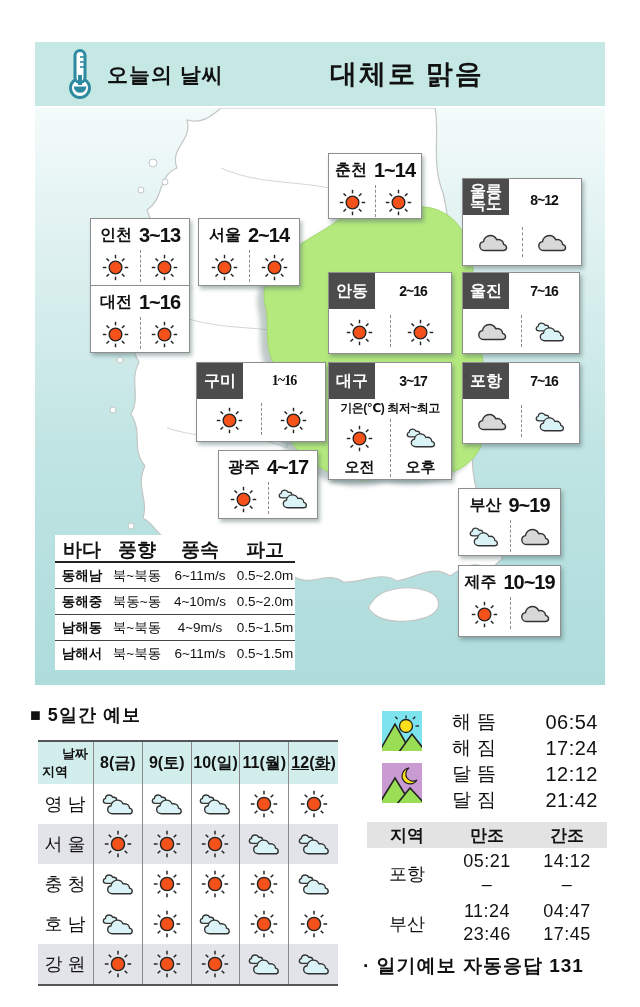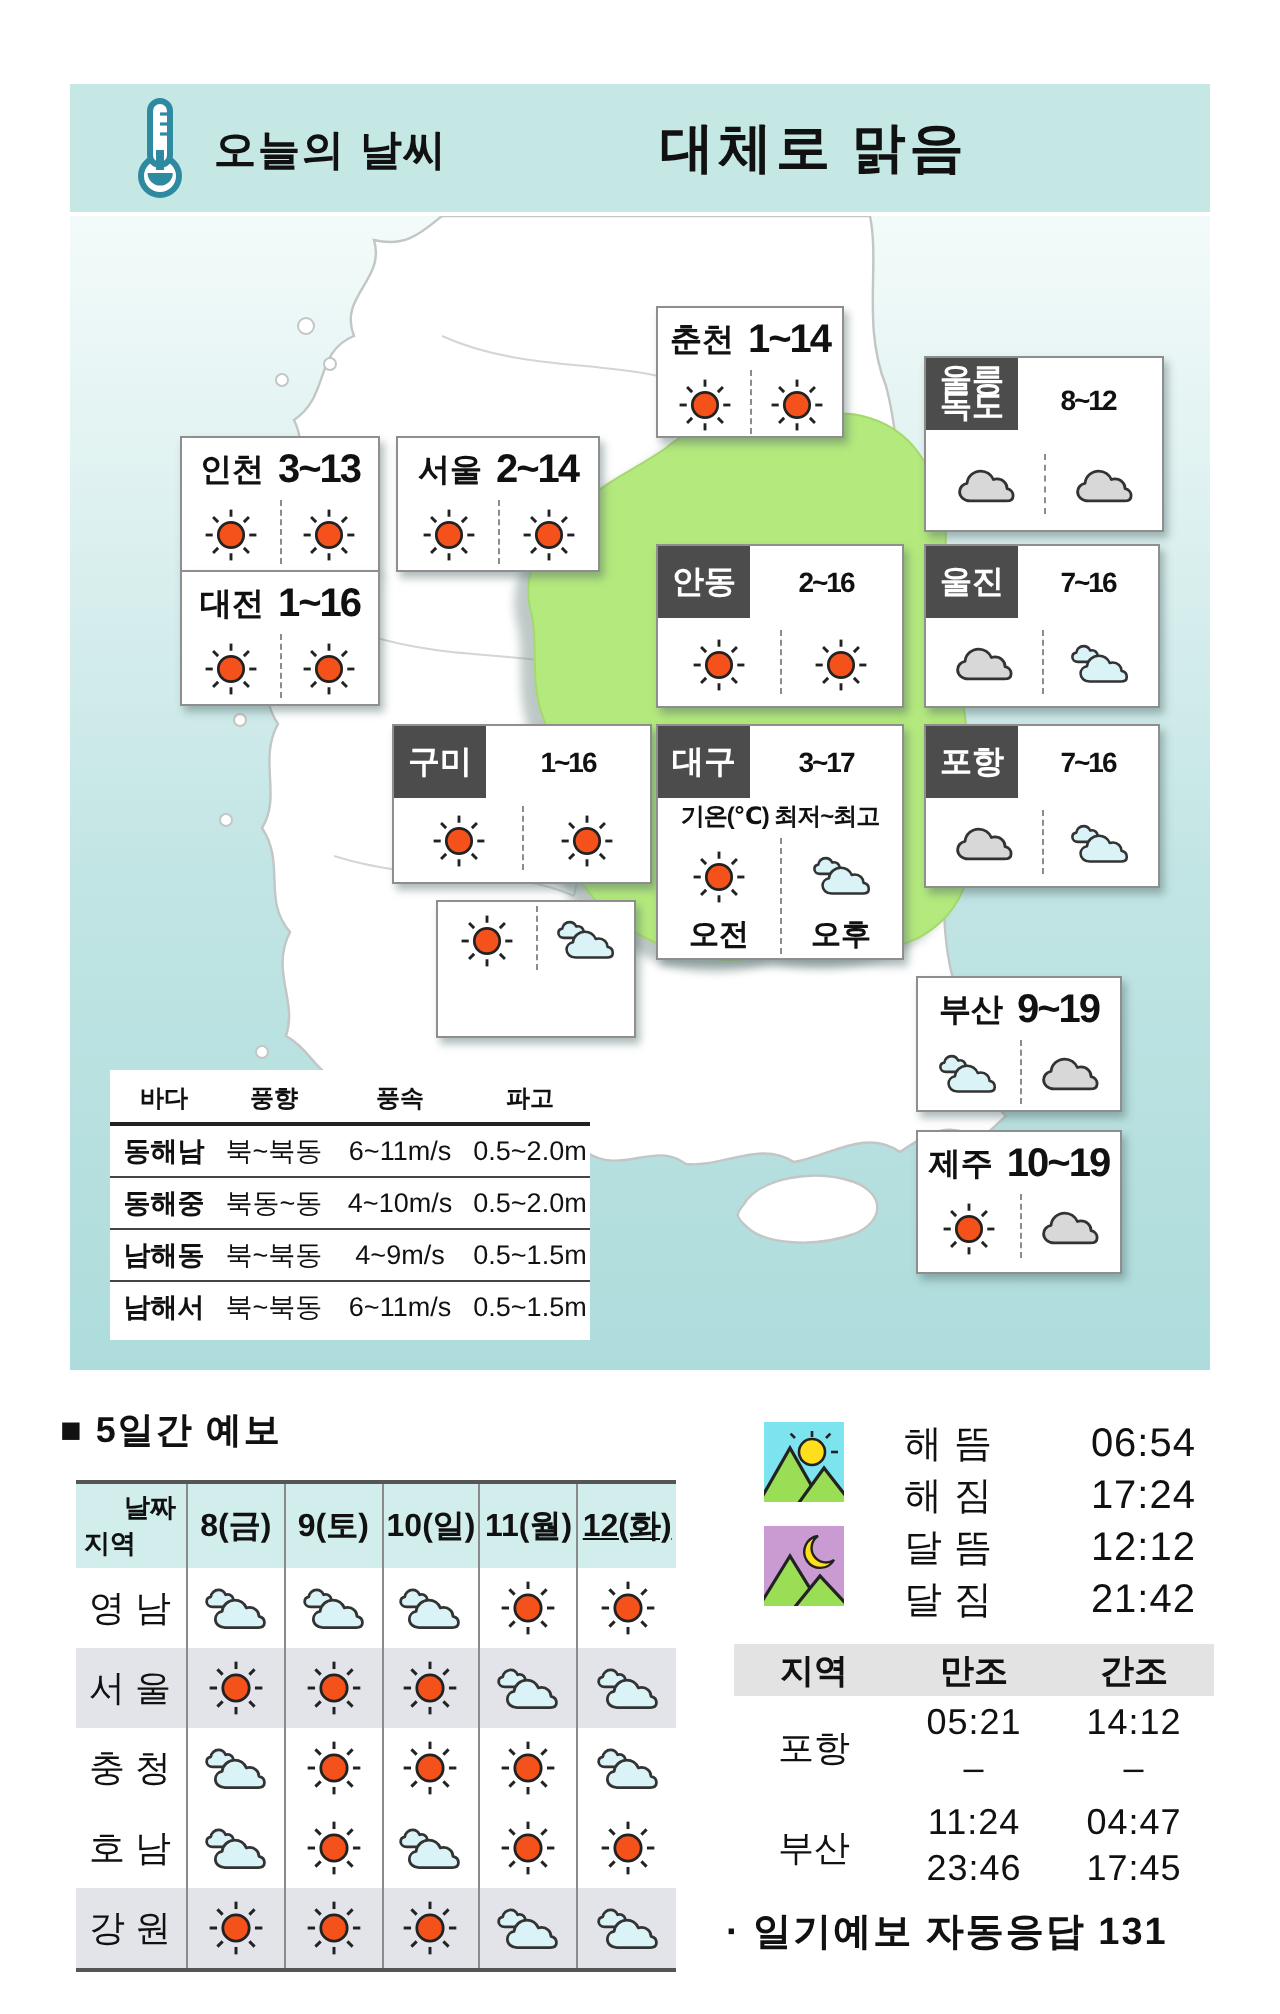--- a/index.html
+++ b/index.html
@@ -39,21 +39,21 @@
   .cb-label.two{width:44px;height:42px;flex-direction:column;line-height:13px;font-size:12px;}
   .cbox .cb-legend{position:absolute;left:0;right:0;top:37px;text-align:center;
         font-size:12px;font-weight:bold;letter-spacing:-0.5px;}
   .cbox .cb-ampm{position:absolute;left:0;right:0;bottom:2px;display:flex;}
   .cbox .cb-ampm span{flex:1;text-align:center;font-size:15px;font-weight:bold;}
 
   
   .sea-panel{position:absolute;left:20px;top:427px;width:240px;z-index:3;background:#fff;
              padding:2px 0 4px 0;}
   .sea-row{display:grid;grid-template-columns:54px 56px 70px 60px;align-items:center;height:25px;}
-  .sea-row.hdr{font-weight:bold;font-size:12px;border-bottom:2px solid #222;height:24px;}
+  .sea-row.hdr{font-weight:bold;font-size:19px;border-bottom:2px solid #222;height:24px;}
   .sea-row:not(.hdr){border-bottom:1px solid #444;font-size:13.5px;}
   .sea-row:last-child{border-bottom:none;}
   .sea-row span{text-align:center;white-space:nowrap;}
   .sea-row .c0{font-weight:bold;}
 
   
   .f5-title{position:absolute;left:30px;top:703px;font-size:18px;font-weight:bold;letter-spacing:1px;}
   .f5{position:absolute;left:38px;top:740px;width:300px;border-top:2px solid #555;border-bottom:2px solid #555;}
   .f5 .grid{display:grid;grid-template-columns:56px repeat(5,1fr);}
   .f5 .cell{border-right:1px solid #8a8a8a;display:flex;align-items:center;justify-content:center;}
@@ -372,21 +372,21 @@
         <span class="cb-div"></span>
         <span class="slot wicon w-cld">
             <svg viewBox="0 0 40 27">
               <path d="M 9 21 C 5.5 21 3 18.6 3 15.8 C 3 13.4 4.8 11.4 7.2 11 C 7.6 7 11 4 15 4 C 18.2 4 21 6 22.2 8.8 C 22.8 8.6 23.5 8.5 24.2 8.5 C 27.4 8.5 30 11 30 14 C 32 14.4 33.4 16 33.4 18 C 33.4 20.2 31.6 21 29.5 21 Z" transform="translate(1,0) scale(0.58)" fill="#daf3f6" stroke="#333" stroke-width="2.8" stroke-linejoin="round"></path>
               <path d="M 9 21 C 5.5 21 3 18.6 3 15.8 C 3 13.4 4.8 11.4 7.2 11 C 7.6 7 11 4 15 4 C 18.2 4 21 6 22.2 8.8 C 22.8 8.6 23.5 8.5 24.2 8.5 C 27.4 8.5 30 11 30 14 C 32 14.4 33.4 16 33.4 18 C 33.4 20.2 31.6 21 29.5 21 Z" transform="translate(5,4.5) scale(0.95)" fill="#daf3f6" stroke="#333" stroke-width="1.7" stroke-linejoin="round"></path>
             </svg>
           </span>
       </div>
     </div>
 
-    <div class="cbox dark" style="left:161px;top:254px;width:128px;height:78px;">
+    <div class="cbox dark" style="left:161px;top:254px;width:128px;height:78px;font-family:Liberation Serif, serif;">
       <span class="cb-label">구미</span>
       <span class="cb-temp2">1~16</span>
       <div class="cb-icons" style="top:38px;height:38px;">
         <span class="slot wicon w-sun">
             <svg viewBox="0 0 34 34">
               <g stroke="#222" stroke-width="1.8">
                 <line x1="28.5" y1="17" x2="33" y2="17"></line>
                 <line x1="1" y1="17" x2="5.5" y2="17"></line>
                 <line x1="17" y1="1" x2="17" y2="5.5"></line>
                 <line x1="17" y1="28.5" x2="17" y2="33"></line>
@@ -464,20 +464,24 @@
         <span class="slot wicon w-cld">
             <svg viewBox="0 0 40 27">
               <path d="M 9 21 C 5.5 21 3 18.6 3 15.8 C 3 13.4 4.8 11.4 7.2 11 C 7.6 7 11 4 15 4 C 18.2 4 21 6 22.2 8.8 C 22.8 8.6 23.5 8.5 24.2 8.5 C 27.4 8.5 30 11 30 14 C 32 14.4 33.4 16 33.4 18 C 33.4 20.2 31.6 21 29.5 21 Z" transform="translate(1,0) scale(0.58)" fill="#daf3f6" stroke="#333" stroke-width="2.8" stroke-linejoin="round"></path>
               <path d="M 9 21 C 5.5 21 3 18.6 3 15.8 C 3 13.4 4.8 11.4 7.2 11 C 7.6 7 11 4 15 4 C 18.2 4 21 6 22.2 8.8 C 22.8 8.6 23.5 8.5 24.2 8.5 C 27.4 8.5 30 11 30 14 C 32 14.4 33.4 16 33.4 18 C 33.4 20.2 31.6 21 29.5 21 Z" transform="translate(5,4.5) scale(0.95)" fill="#daf3f6" stroke="#333" stroke-width="1.7" stroke-linejoin="round"></path>
             </svg>
           </span>
       </div>
     </div>
 
     <div class="cbox" style="left:183px;top:342px;width:98px;height:67px;">
+      <div class="cb-top">
+        <span class="cb-name">광주</span>
+        <span class="cb-temp">4~17</span>
+      </div>
       <div class="cb-icons">
         <span class="slot wicon w-sun">
             <svg viewBox="0 0 34 34">
               <g stroke="#222" stroke-width="1.8">
                 <line x1="28.5" y1="17" x2="33" y2="17"></line>
                 <line x1="1" y1="17" x2="5.5" y2="17"></line>
                 <line x1="17" y1="1" x2="17" y2="5.5"></line>
                 <line x1="17" y1="28.5" x2="17" y2="33"></line>
                 <line x1="25.1" y1="25.1" x2="28.3" y2="28.3"></line>
                 <line x1="8.9" y1="8.9" x2="5.7" y2="5.7"></line>

